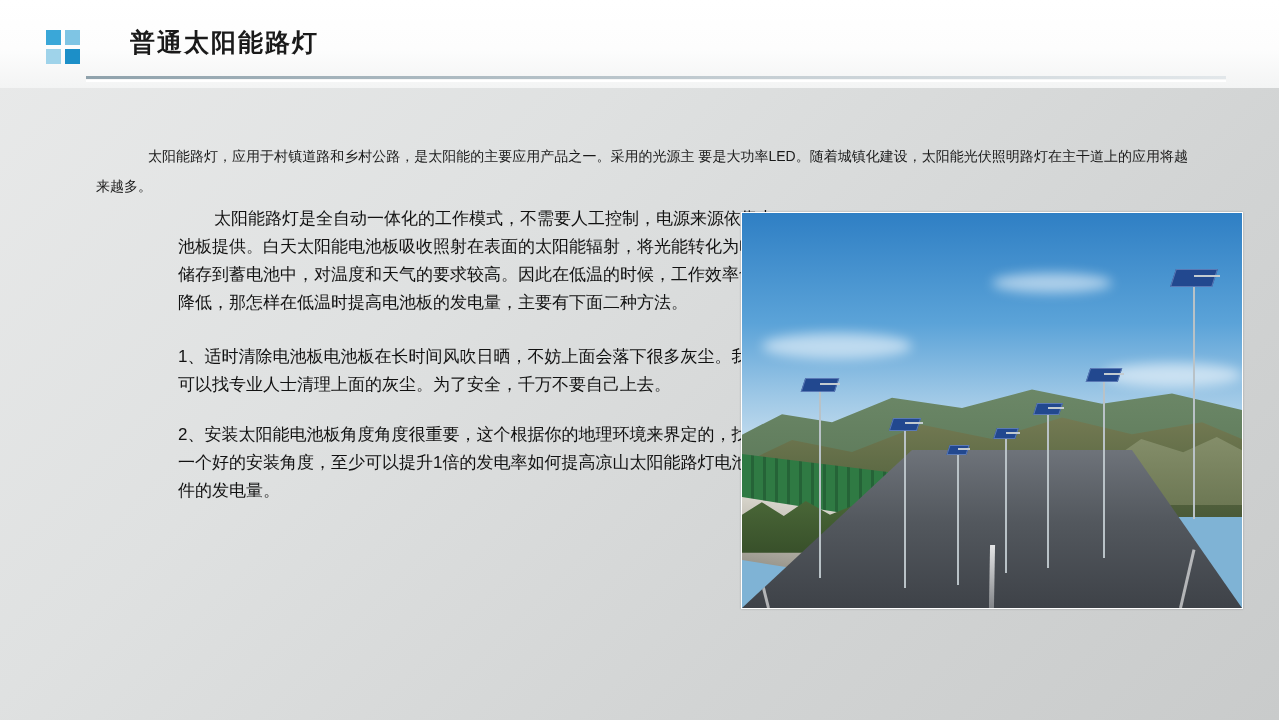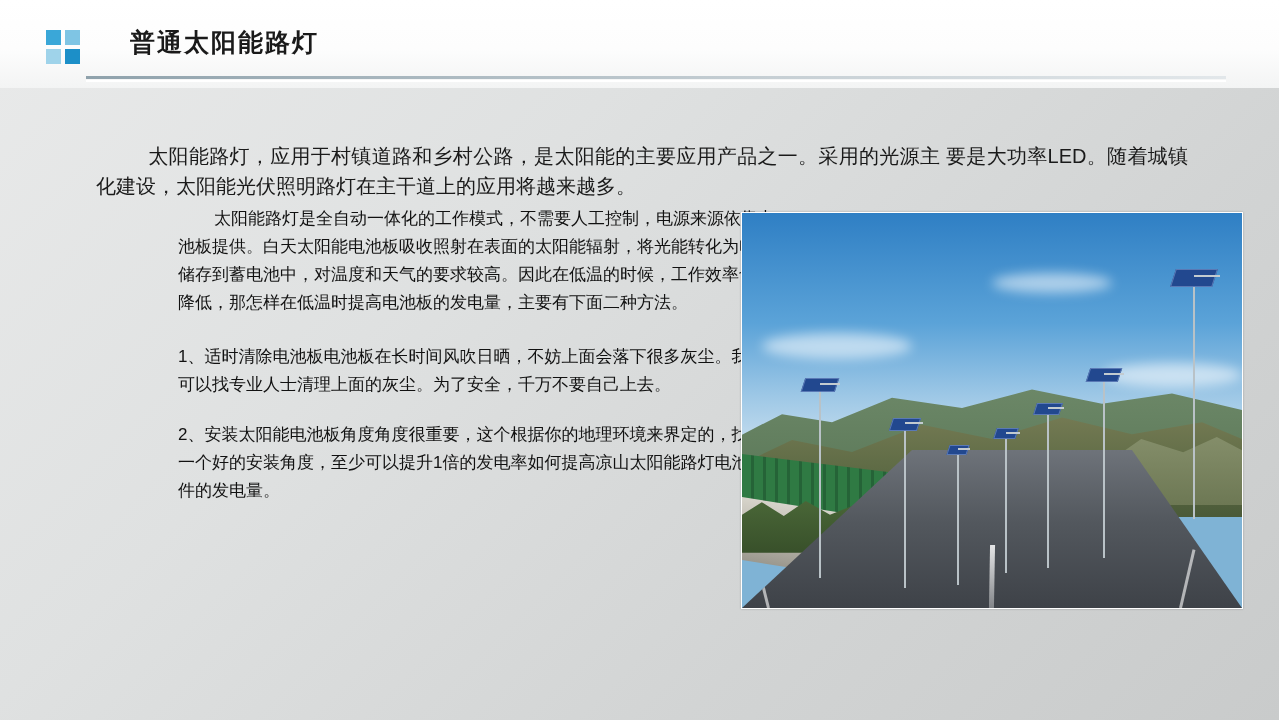--- a/index.html
+++ b/index.html
@@ -104,21 +104,21 @@
     color: #0b6fb4;
     letter-spacing: 4px;
   }
 
   
   .intro-para {
     position: absolute;
     left: 96px;
     top: 141px;
     width: 1092px;
-    font-size: 20px;
+    font-size: 14px;
     line-height: 30px;
     color: #1a1a1a;
     text-align: justify;
   }
   .intro-para .indent { display: inline-block; width: 52px; }
 
   .col-left {
     position: absolute;
     left: 130px;
     top: 205px;

